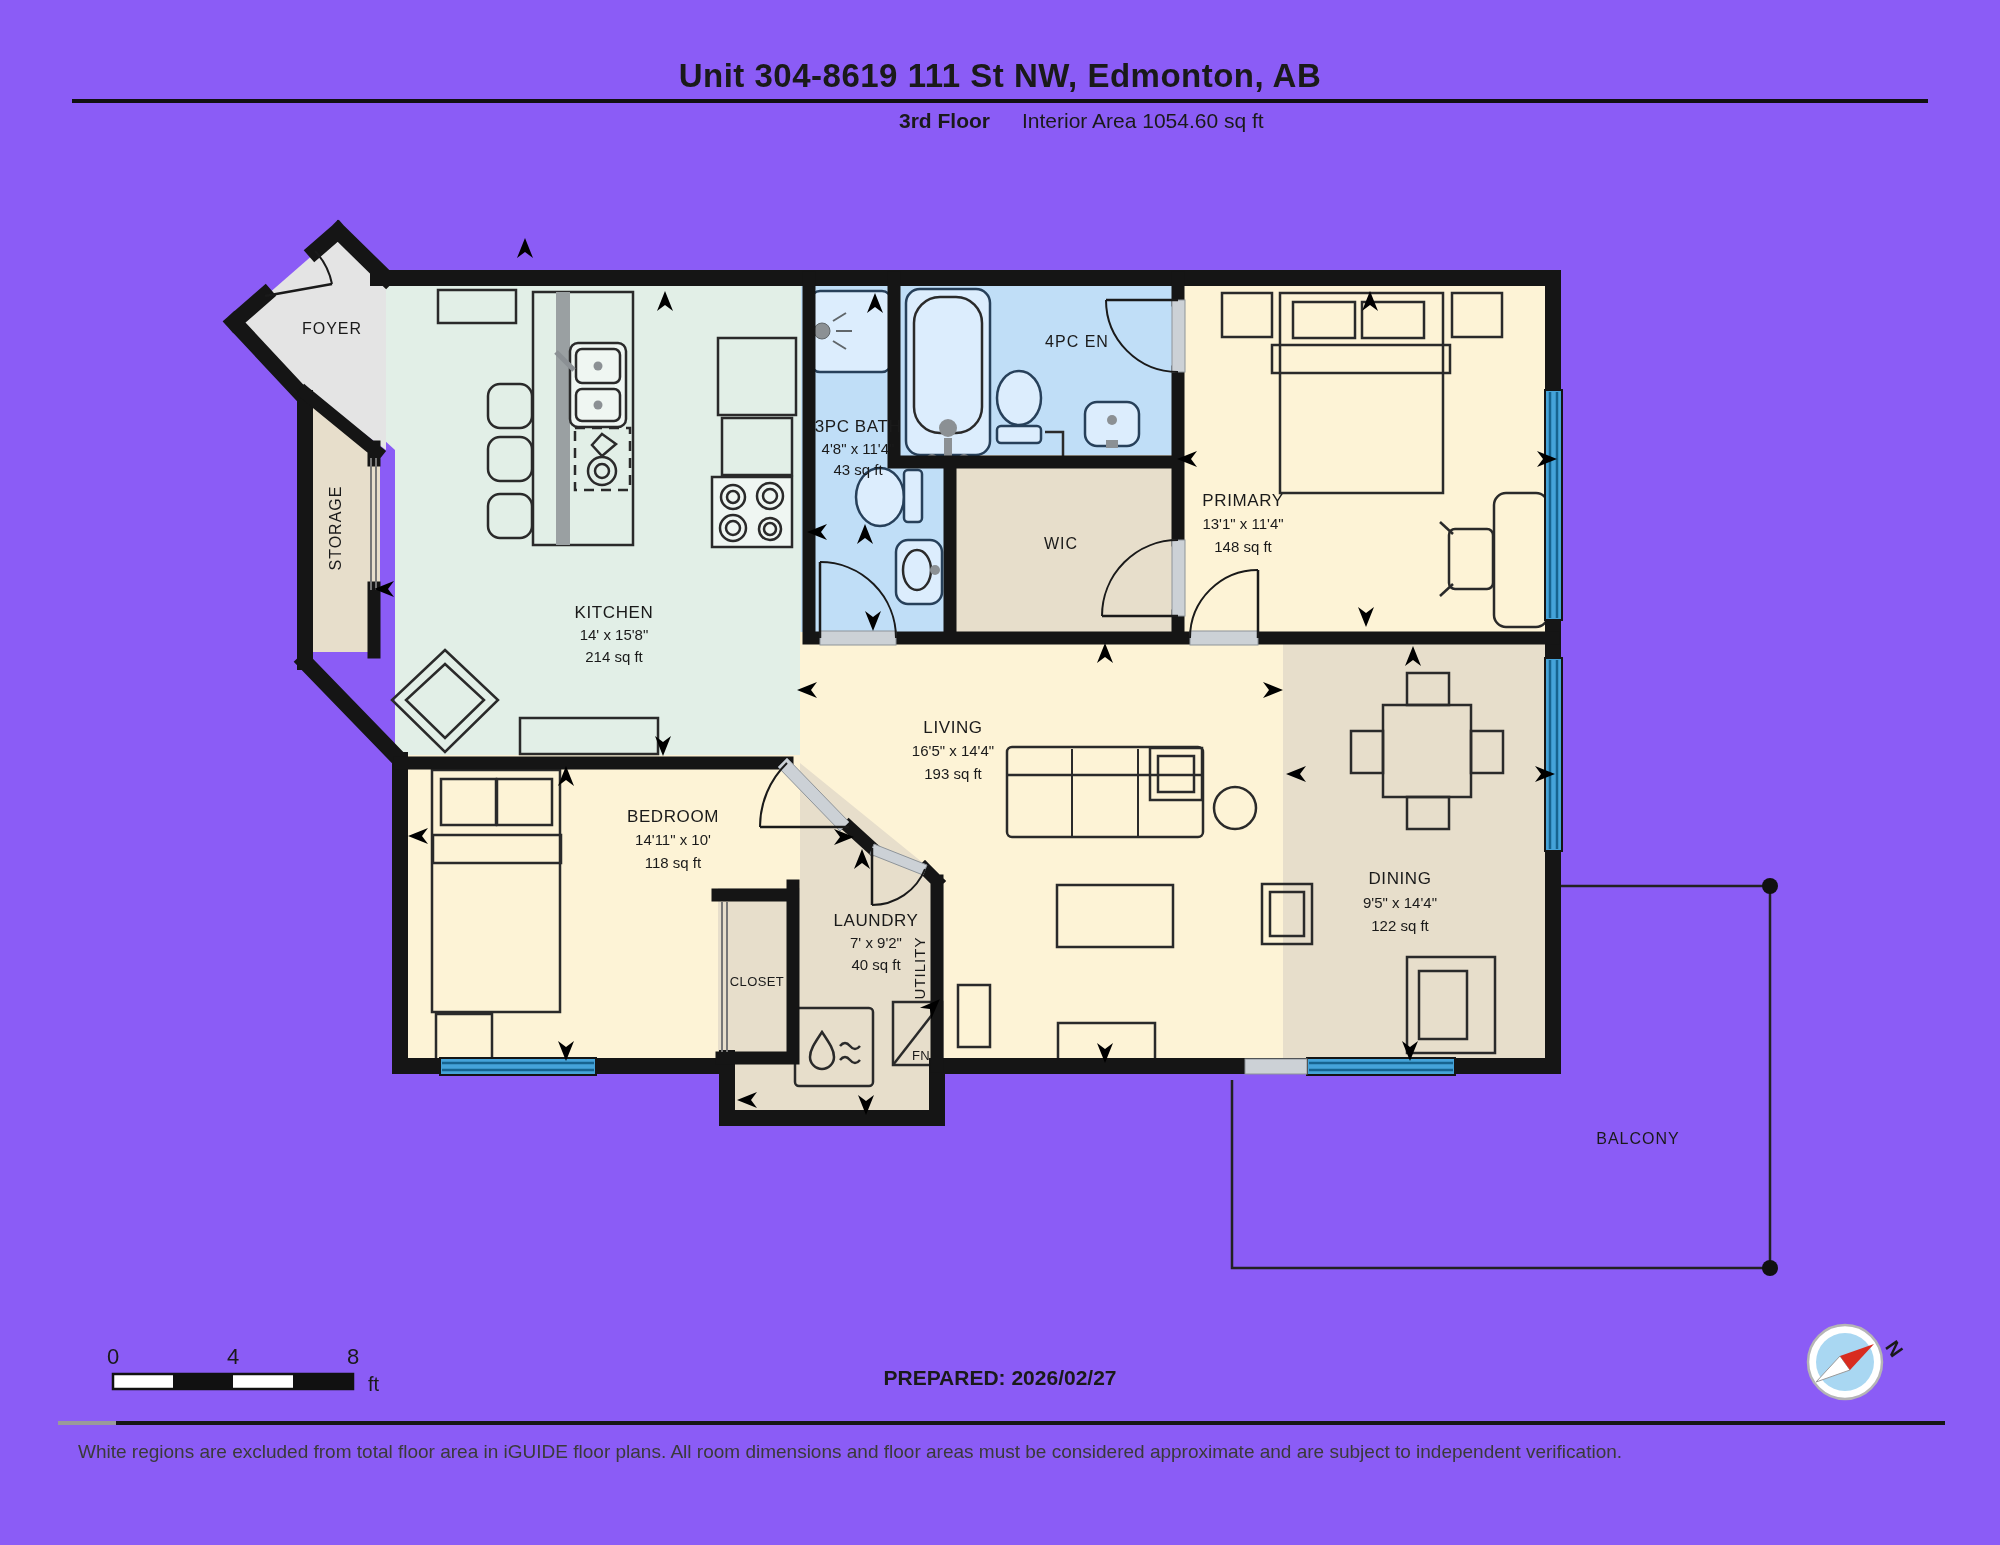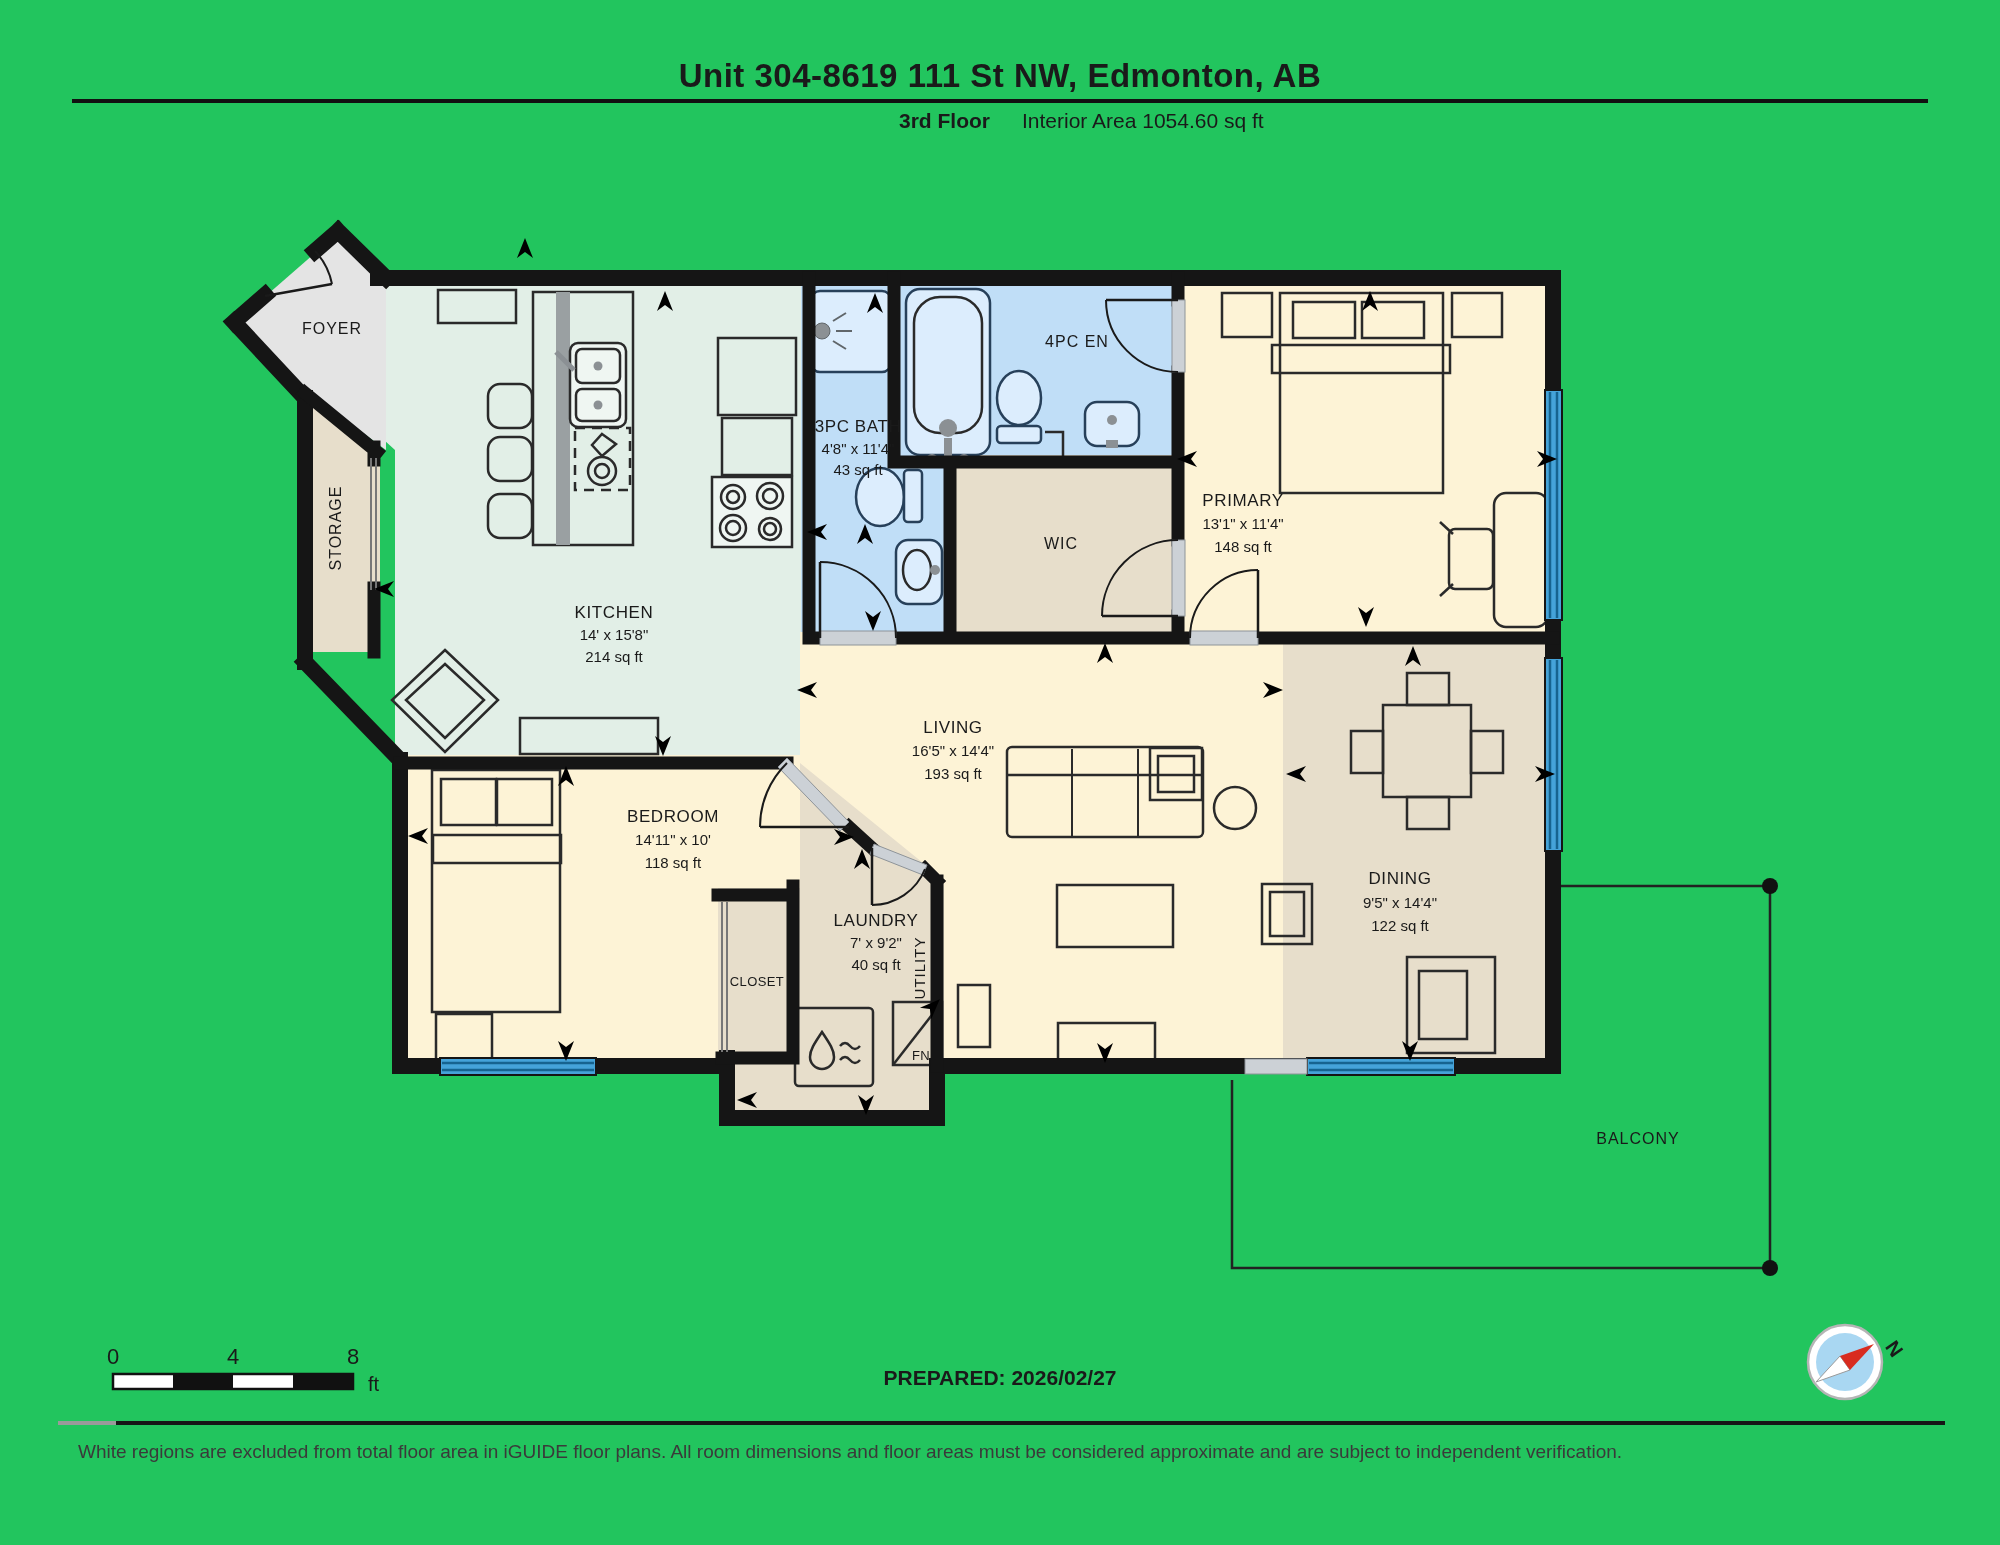--- a/index.html
+++ b/index.html
@@ -1,16 +1,16 @@
 <!DOCTYPE html>
 <html><head>
 <meta charset="utf-8">
 <style>
   html,body{margin:0;padding:0;background:#fff;}
-  #page{position:relative;width:2000px;height:1545px;background:#22c55e;
+  #page{position:relative;width:2000px;height:1545px;background:#8b5cf6;
         font-family:"Liberation Sans", sans-serif;}
   svg{display:block;}
   text{fill:#1a1a1a;}
   .title{font-size:33px;font-weight:bold;letter-spacing:.5px;}
   .sub-b{font-size:21px;font-weight:bold;}
   .sub-r{font-size:21px;}
   .room-name{font-size:17px;letter-spacing:.6px;}
   .room-dim{font-size:15px;}
   .small-lab{font-size:13px;letter-spacing:.4px;}
   .mid-lab{font-size:16px;letter-spacing:1px;}

